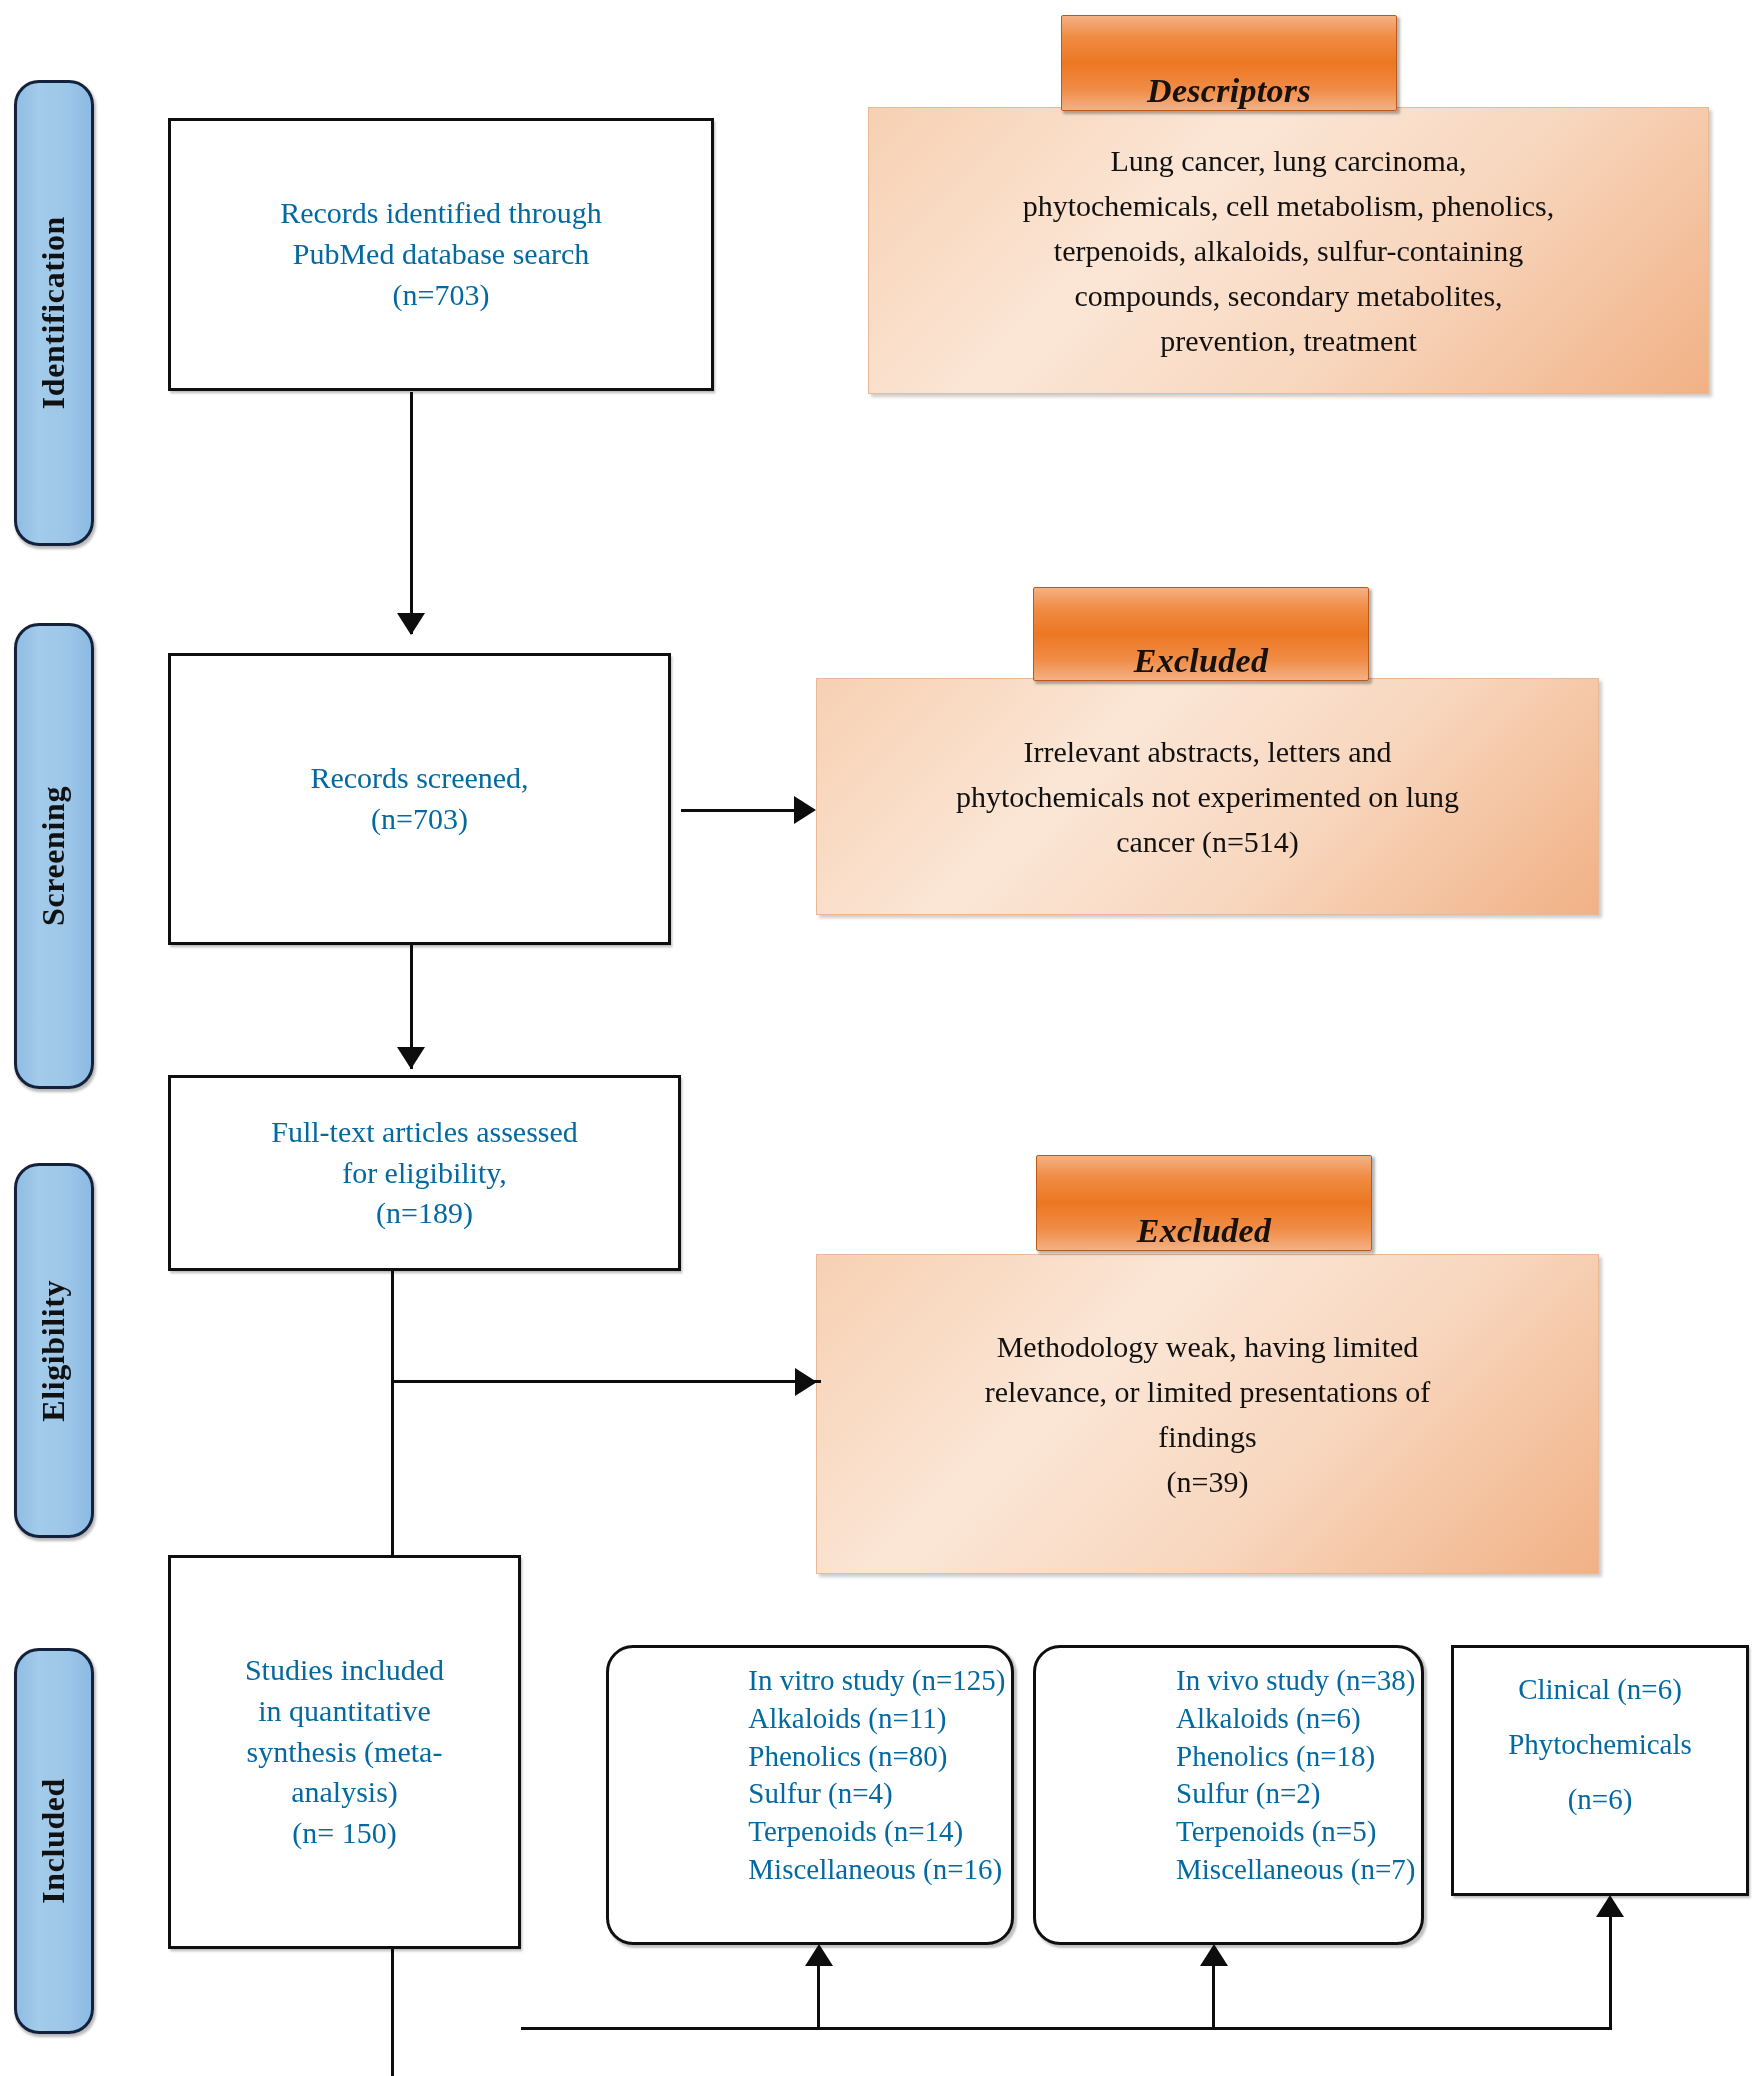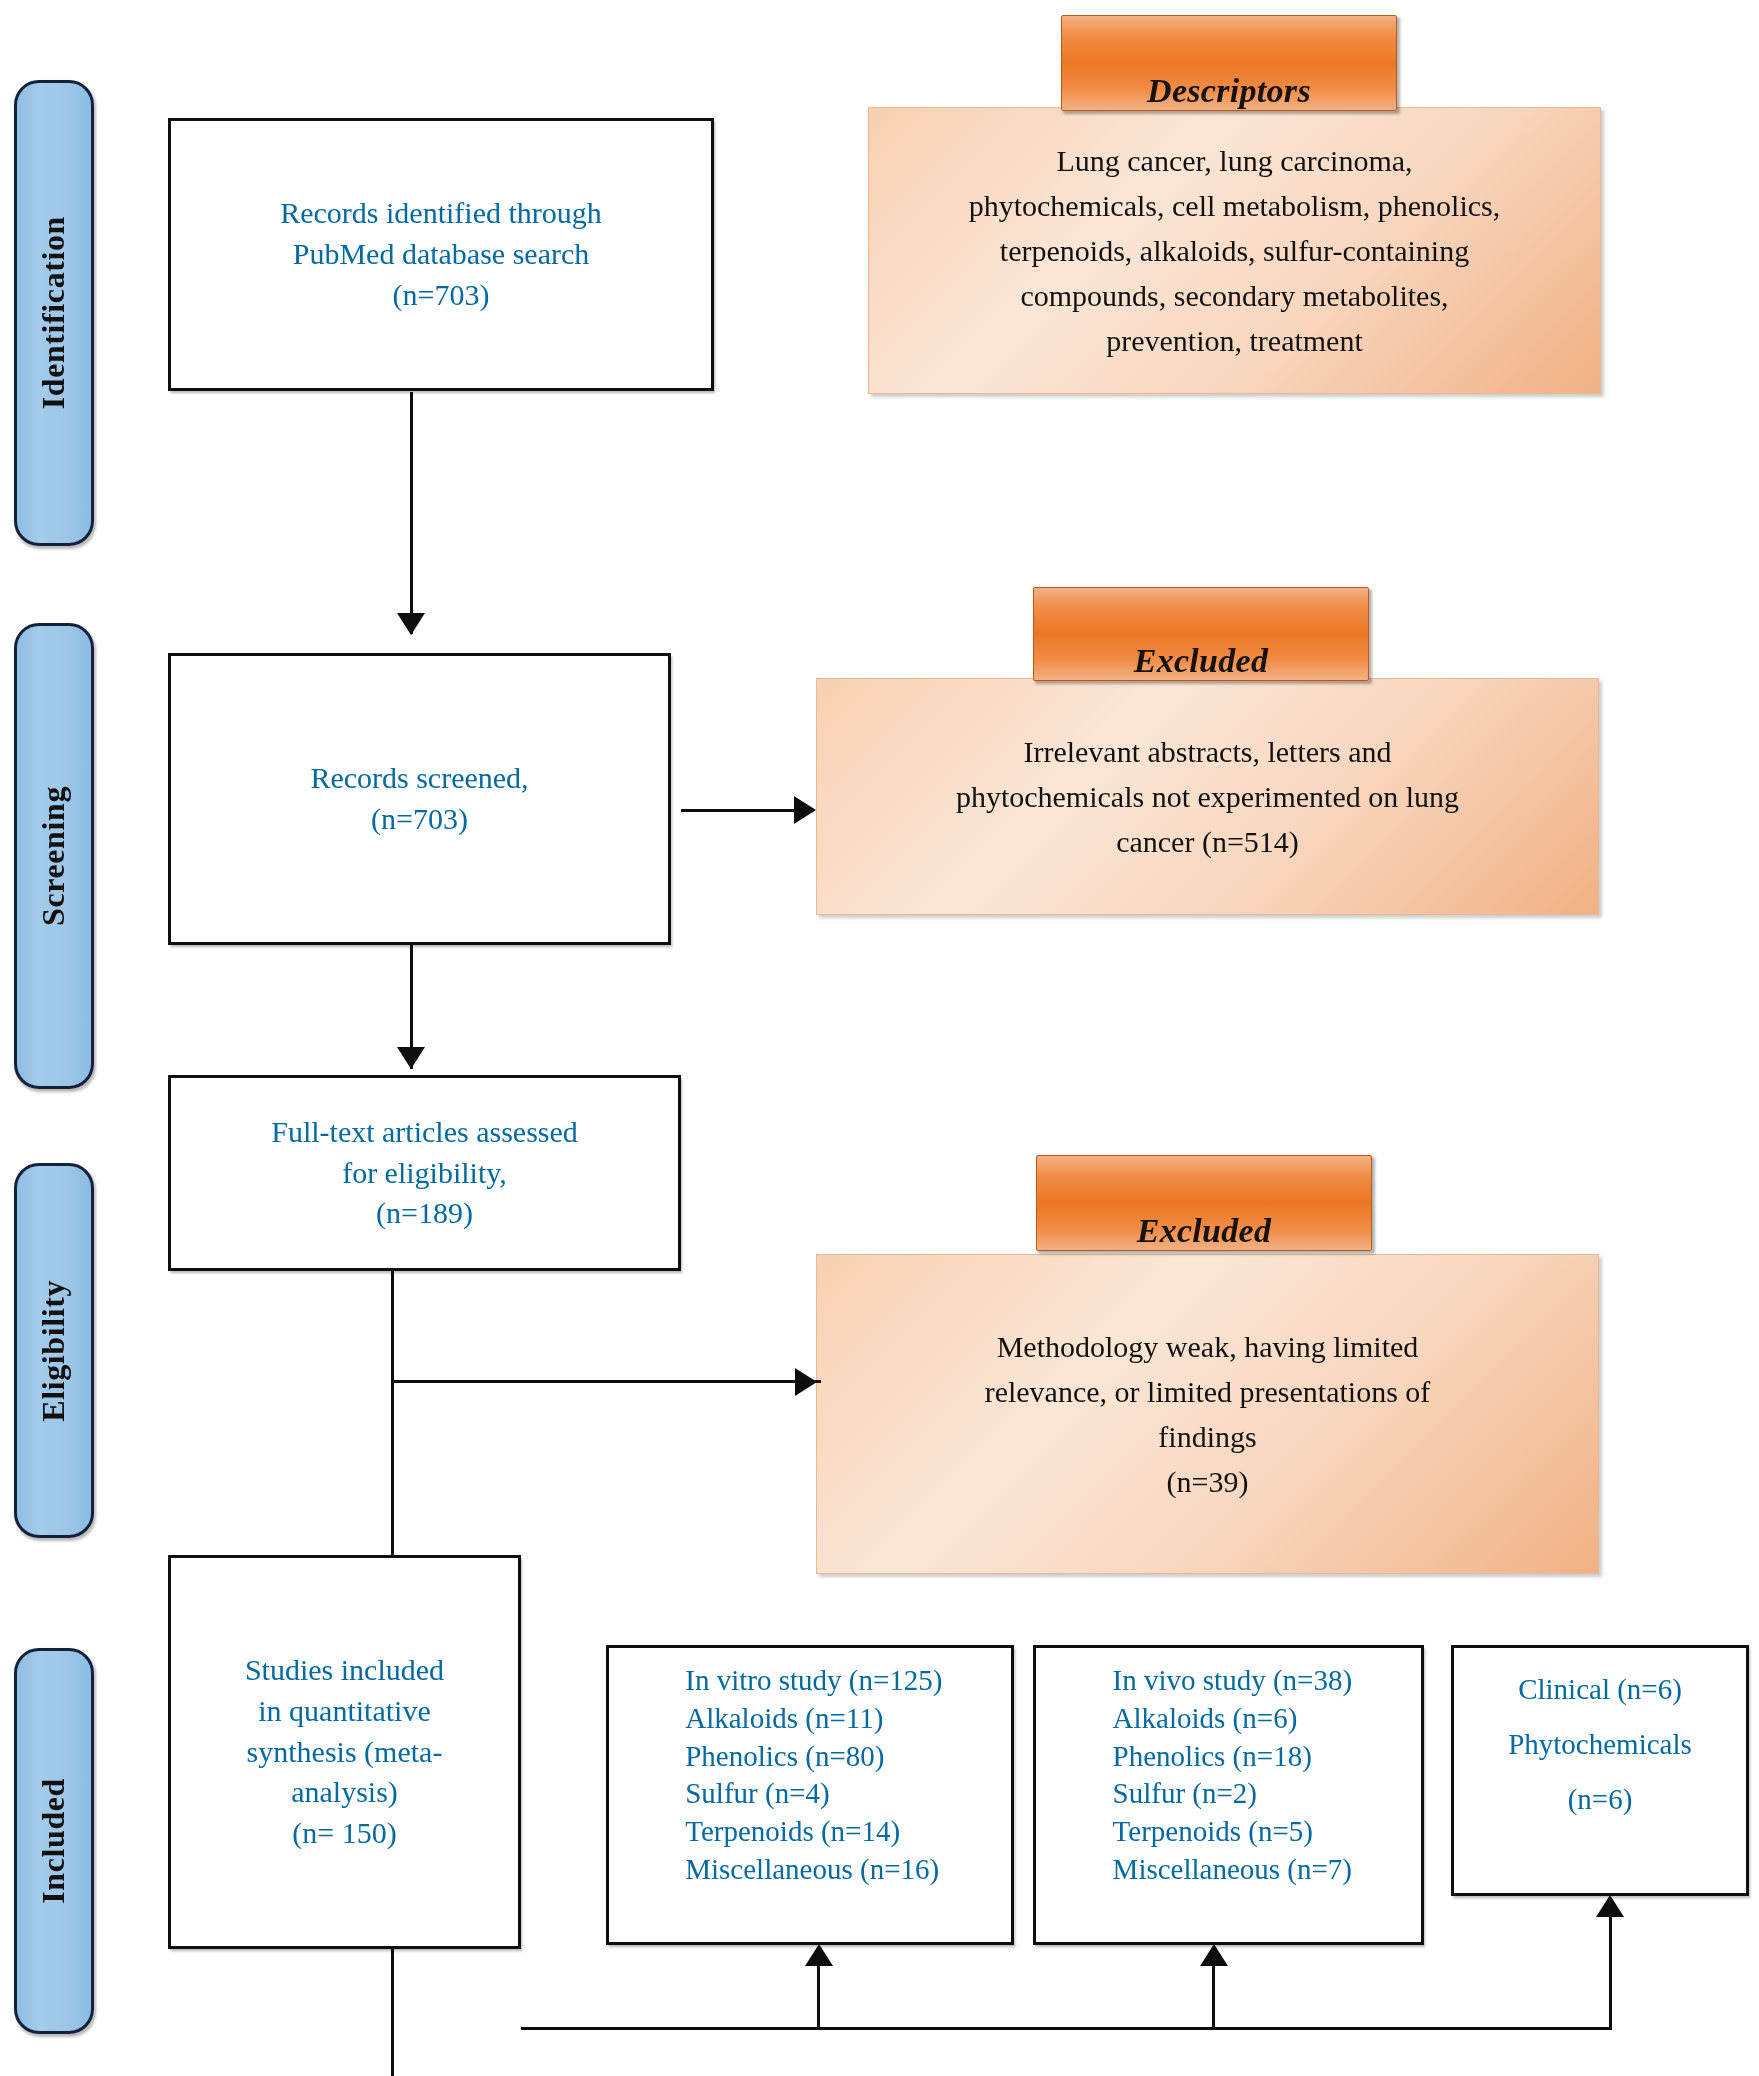--- a/index.html
+++ b/index.html
@@ -54,21 +54,22 @@
   .wbox .wtext {
     text-align: center;
     font-size: 30px;
     line-height: 1.36;
     color: #0369a1;
     padding: 0 7.7px;
     white-space: pre-line;
   }
   .wbox.listbox {
     align-items: flex-start;
-    justify-content: center;
+    justify-content: flex-end;
+    border-radius: 27px;
   }
   .wbox.listbox .wtext {
     text-align: left;
     padding: 14.3px 5.5px 0 13.2px;
     font-size: 29px;
     line-height: 1.30;
   }
   .wbox.clinicalbox {
     align-items: flex-start;
     justify-content: center;
@@ -170,21 +171,21 @@
   <div class="stage-pill" style="left:13.8px; top:1648px; width:80px; height:386px;">
     <span class="stage-label">Included</span>
   </div>
 
   <div class="wbox" style="left:168px; top:118px; width:546px; height:273px;">
     <div class="wtext">Records identified through
 PubMed database search
 (n=703)</div>
   </div>
 
-  <div class="callout-body" style="left:868px; top:107px; width:733px; height:287px;">
+  <div class="callout-body" style="left:868px; top:107px; width:841px; height:287px;">
     <div class="cbtext">Lung cancer, lung carcinoma,
 phytochemicals, cell metabolism, phenolics,
 terpenoids, alkaloids, sulfur-containing
 compounds, secondary metabolites,
 prevention, treatment</div>
   </div>
   <div class="callout-head" style="left:1061px; top:15.4px; width:336px; height:96px;">
     <span class="chtext">Descriptors</span>
   </div>
 

